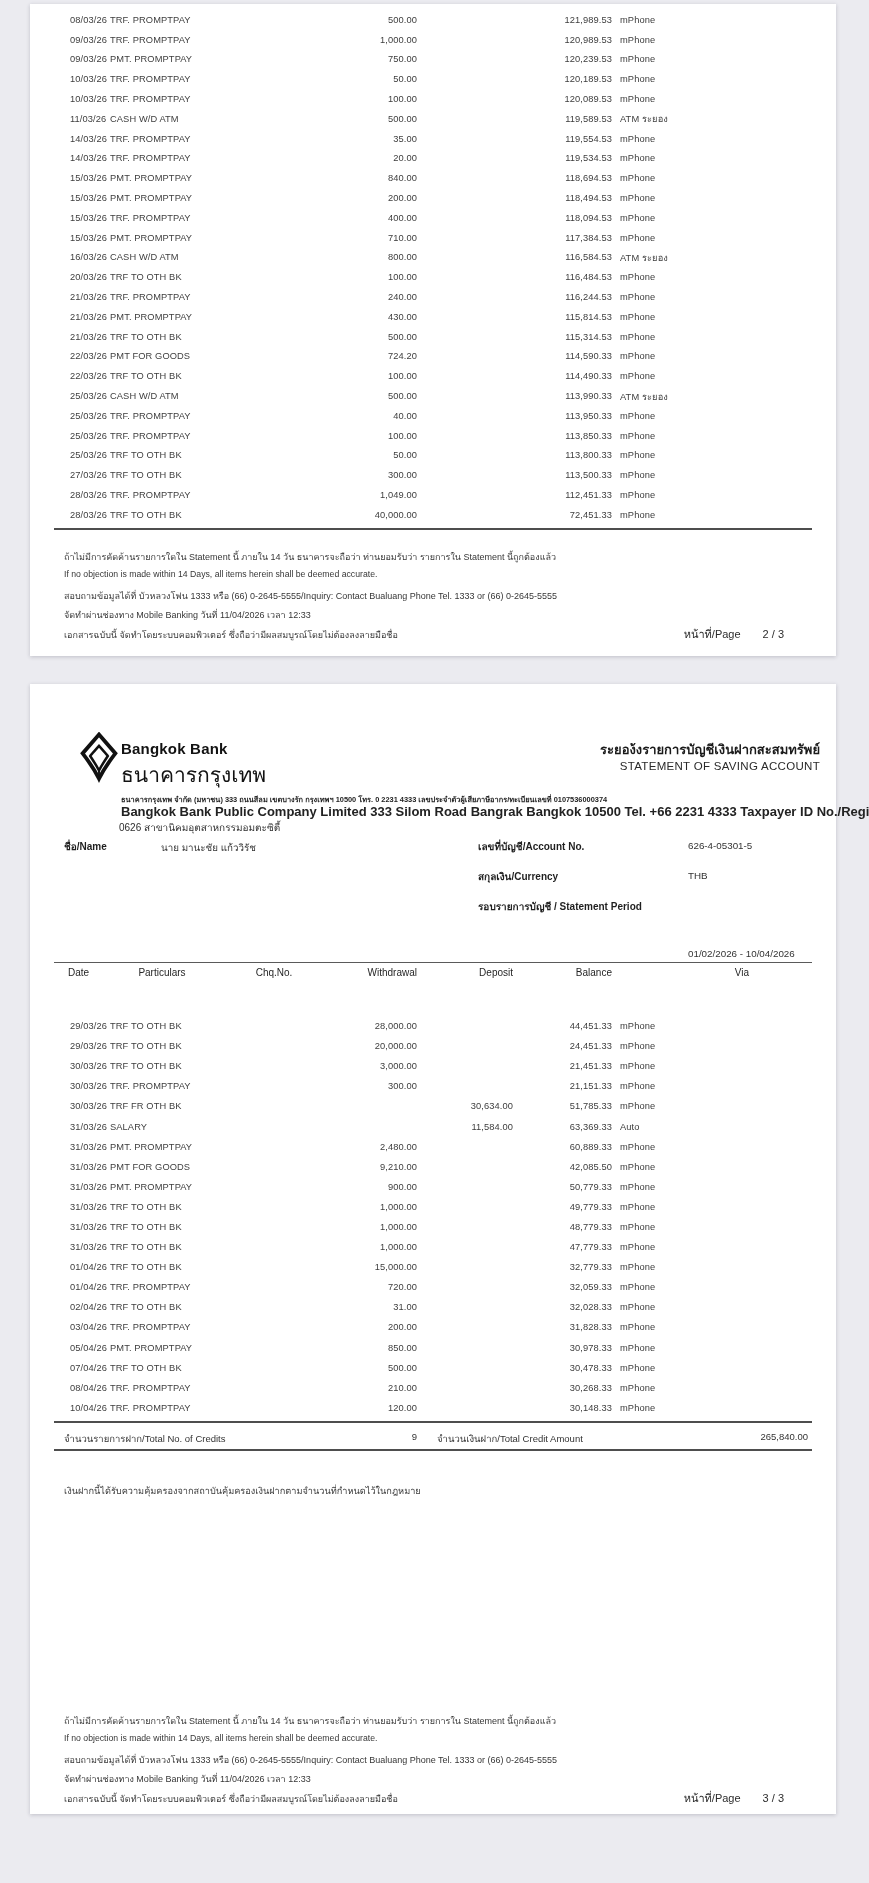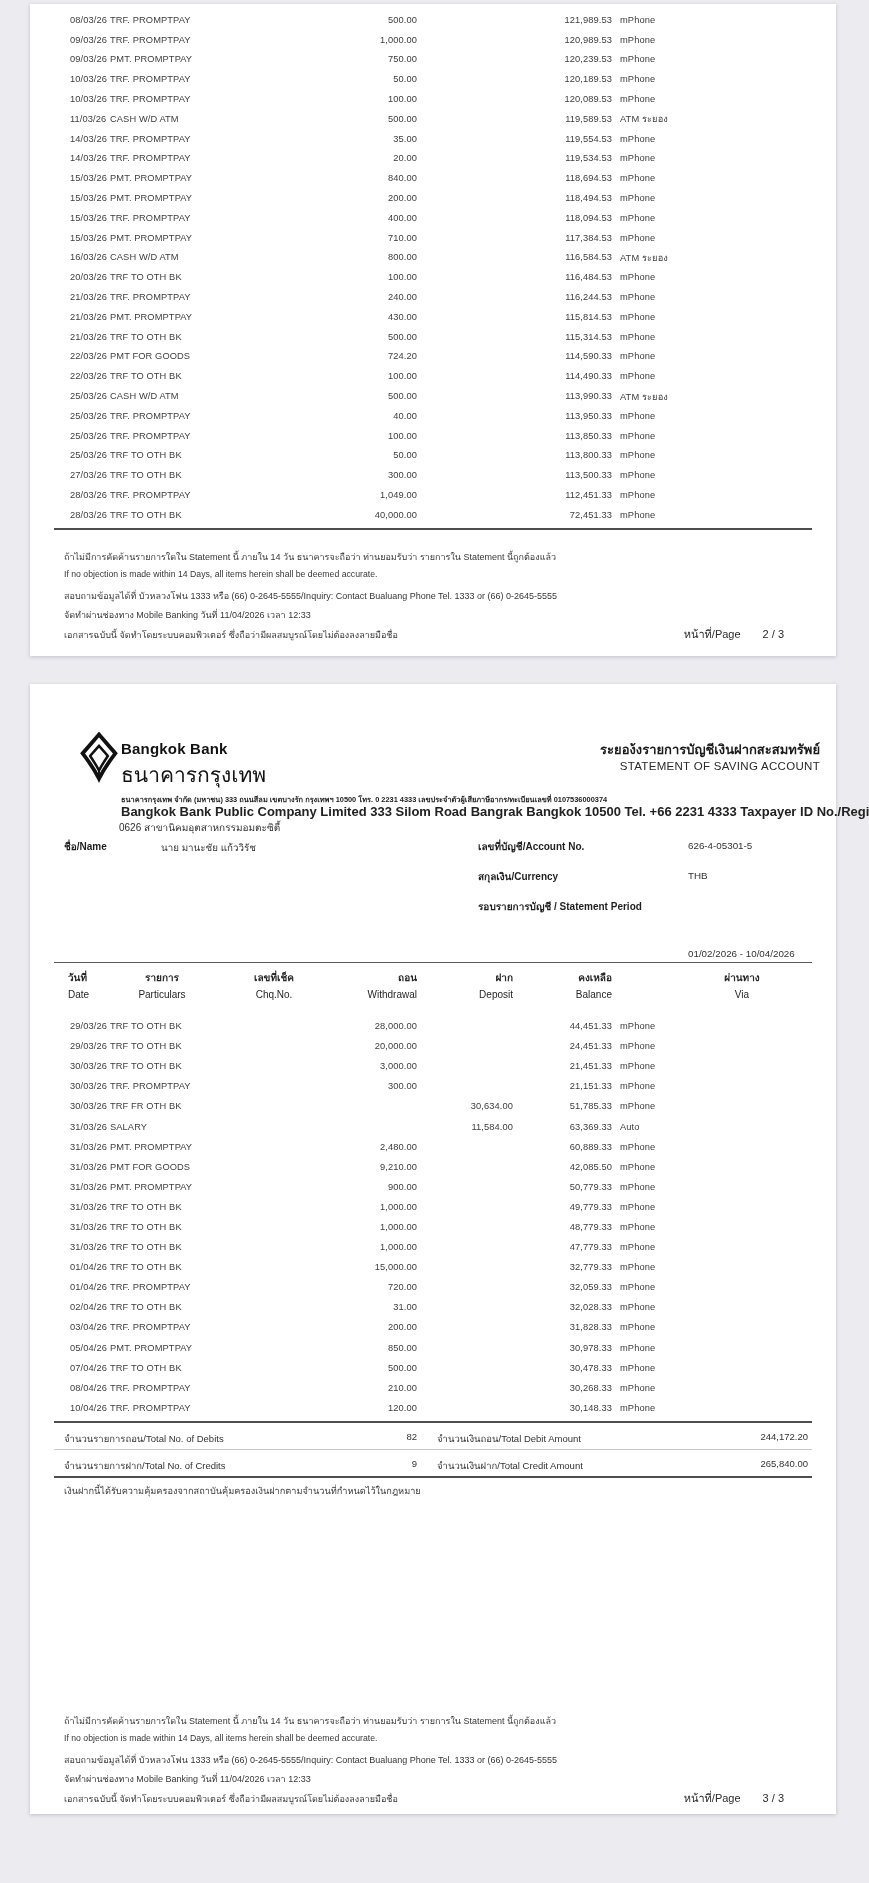--- a/index.html
+++ b/index.html
@@ -387,29 +387,20 @@
   <div class="info-label" style="left:448px;top:155px;">เลขที่บัญชี/Account No.</div>
   <div class="info-value" style="left:658px;top:156px;">626-4-05301-5</div>
 
   <div class="info-label" style="left:448px;top:185px;">สกุลเงิน/Currency</div>
   <div class="info-value" style="left:658px;top:186px;">THB</div>
 
   <div class="info-label" style="left:448px;top:215px;">รอบรายการบัญชี / Statement Period</div>
   <div class="info-value" style="left:658px;top:216px;margin-top:48px;">01/02/2026 - 10/04/2026</div>
 
   <div class="thead">
-    <div class="h-row th">
-      <span class="h date">วันที่</span>
-      <span class="h part">รายการ</span>
-      <span class="h chq">เลขที่เช็ค</span>
-      <span class="h wdr">ถอน</span>
-      <span class="h dep">ฝาก</span>
-      <span class="h bal">คงเหลือ</span>
-      <span class="h via">ผ่านทาง</span>
-    </div>
     <div class="h-row en">
       <span class="h date">Date</span>
       <span class="h part">Particulars</span>
       <span class="h chq">Chq.No.</span>
       <span class="h wdr">Withdrawal</span>
       <span class="h dep">Deposit</span>
       <span class="h bal">Balance</span>
       <span class="h via">Via</span>
     </div>
   </div>
@@ -611,26 +602,20 @@
     <span class="c chq"></span>
     <span class="c wdr">120.00</span>
     <span class="c dep"></span>
     <span class="c bal">30,148.33</span>
     <span class="c via">mPhone</span>
   </div>
 </div>
 
   <div class="totals">
     <div class="t-row">
-      <span class="t-label1">จำนวนรายการถอน/Total No. of Debits</span>
-      <span class="t-count">82</span>
-      <span class="t-label2">จำนวนเงินถอน/Total Debit Amount</span>
-      <span class="t-amount">244,172.20</span>
-    </div>
-    <div class="t-row">
       <span class="t-label1">จำนวนรายการฝาก/Total No. of Credits</span>
       <span class="t-count">9</span>
       <span class="t-label2">จำนวนเงินฝาก/Total Credit Amount</span>
       <span class="t-amount">265,840.00</span>
     </div>
   </div>
 
   <div class="protect-note">เงินฝากนี้ได้รับความคุ้มครองจากสถาบันคุ้มครองเงินฝากตามจำนวนที่กำหนดไว้ในกฎหมาย</div>
 
   <div class="footer">

